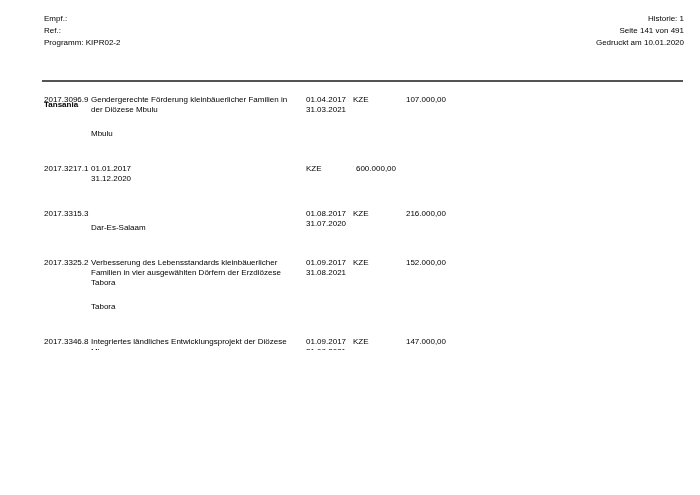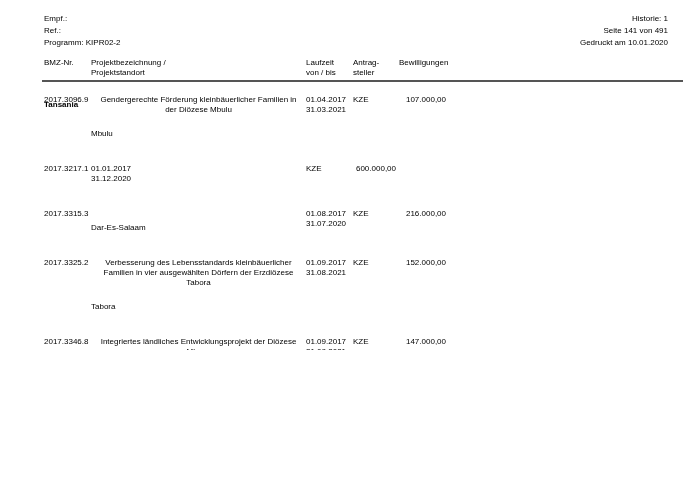--- a/index.html
+++ b/index.html
@@ -16,21 +16,21 @@
     overflow: hidden;
   }
   .meta-left {
     position: absolute;
     left: 44px;
     top: 13px;
     line-height: 12px;
   }
   .meta-right {
     position: absolute;
-    right: 32px;
+    right: 16px;
     top: 13px;
     line-height: 12px;
     text-align: right;
   }
   .grid-row {
     display: grid;
     grid-template-columns: 47px 215px 47px 46px 54px;
     align-items: start;
   }
   .col-header-row {
@@ -56,21 +56,21 @@
     font-weight: bold;
     margin-top: 16px;
   }
   .rows {
     position: absolute;
     left: 44px;
     top: 95px;
     width: 420px;
   }
   .row { margin-bottom: 25px; }
-  .title { white-space: pre; text-align: center; }
+  .title { white-space: pre; }
   .standort { margin-top: 14px; }
   .dates { white-space: pre; }
   .amt { text-align: center; }
 </style>
 </head>
 <body>
 
 <div class="page">
 
   <div class="meta-left">
@@ -78,30 +78,20 @@
     <div>Ref.:</div>
     <div>Programm: KIPR02-2</div>
   </div>
 
   <div class="meta-right">
     <div>Historie: 1</div>
     <div>Seite 141 von 491</div>
     <div>Gedruckt am 10.01.2020</div>
   </div>
 
-  <div class="col-header-row grid-row">
-    <div class="cell">BMZ-Nr.</div>
-    <div class="cell">Projektbezeichnung /
-Projektstandort</div>
-    <div class="cell">Laufzeit
-von / bis</div>
-    <div class="cell">Antrag-
-steller</div>
-    <div class="cell amt-h">Bewilligungen</div>
-  </div>
 
   <div class="rule"></div>
 
   <div class="section-heading">Tansania</div>
 
   <div class="rows">
 
     <div class="row grid-row">
       <div>2017.3096.9</div>
       <div>

